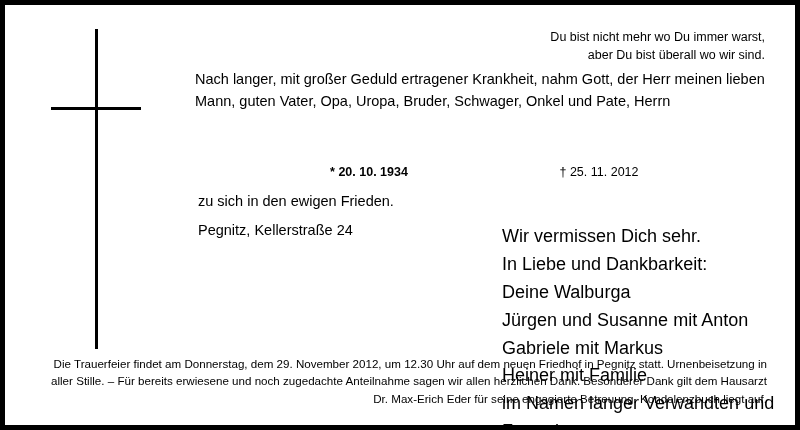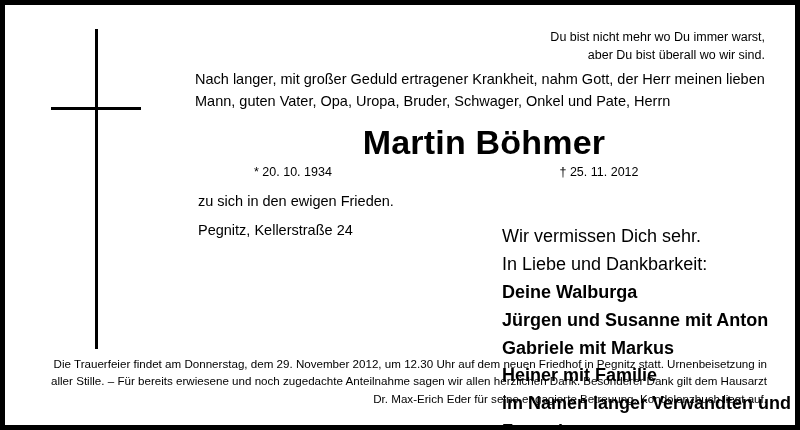--- a/index.html
+++ b/index.html
@@ -93,21 +93,22 @@
     position: absolute;
     left: 190px;
     top: 160px;
     width: 578px;
     display: flex;
     justify-content: center;
     font-size: 12.5px;
   }
   .dates .birth {
     width: 230px;
-    text-align: left;
+    text-align: center;
+    font-weight: bold;
   }
   .dates .death {
     width: 230px;
     text-align: center;
   }
 
   
   .peace {
     position: absolute;
     left: 193px;
@@ -133,21 +134,21 @@
     left: 473px;
     top: 218px;
     font-size: 18px;
     line-height: 1.55;
     margin-left: 24px;
   }
   .mourners .plain {
     font-weight: normal;
   }
   .mourners .bold {
-    font-weight: bold;
+    font-weight: normal;
   }
 
   
   .footer {
     position: absolute;
     left: 42px;
     right: 28px;
     bottom: 18px;
     font-size: 11.6px;
     line-height: 1.5;
@@ -165,21 +166,20 @@
       <div class="vbar"></div>
       <div class="hbar"></div>
     </div>
 
     <div class="motto">Du bist nicht mehr wo Du immer warst,
 aber Du bist überall wo wir sind.</div>
 
     <div class="intro">Nach langer, mit großer Geduld ertragener Krankheit, nahm Gott, der Herr meinen lieben
 Mann, guten Vater, Opa, Uropa, Bruder, Schwager, Onkel und Pate, Herrn</div>
 
-    <div class="name">Martin Böhmer</div>
 
     <div class="dates">
       <span class="birth">* 20. 10. 1934</span>
       <span class="death">† 25. 11. 2012</span>
     </div>
 
     <div class="peace">zu sich in den ewigen Frieden.</div>
 
     <div class="address">
       <span class="city">Pegnitz,</span>

